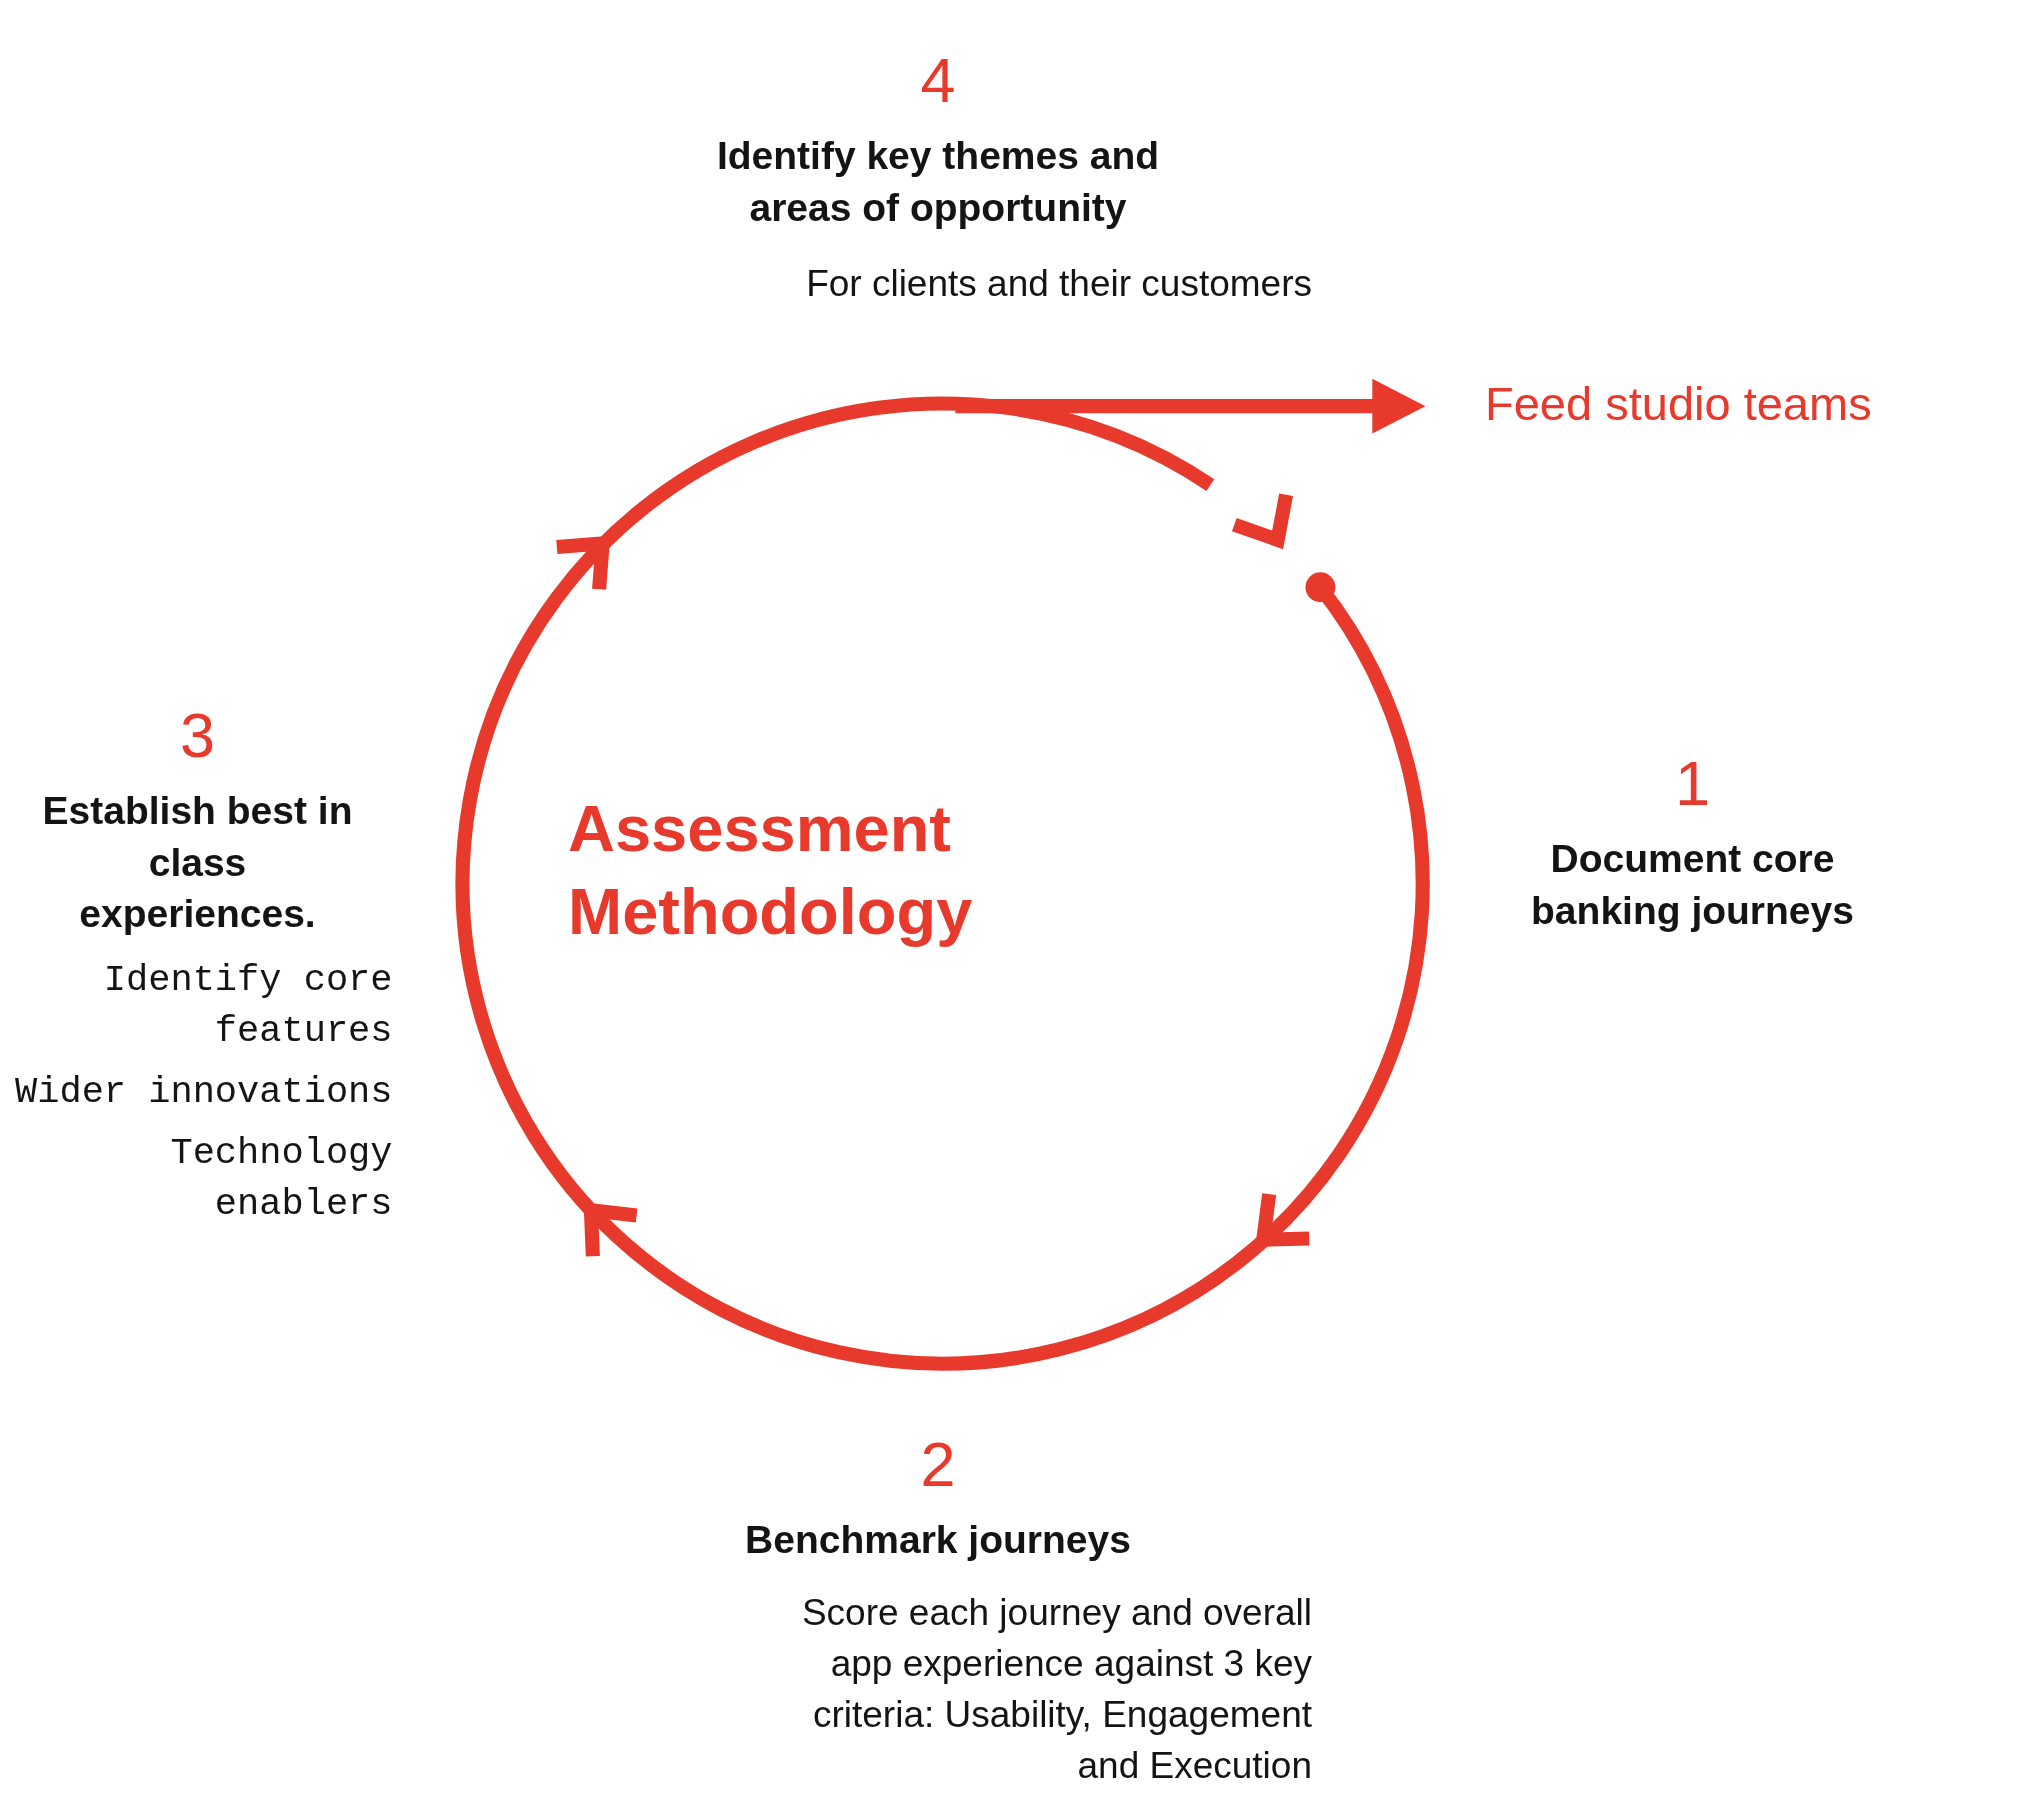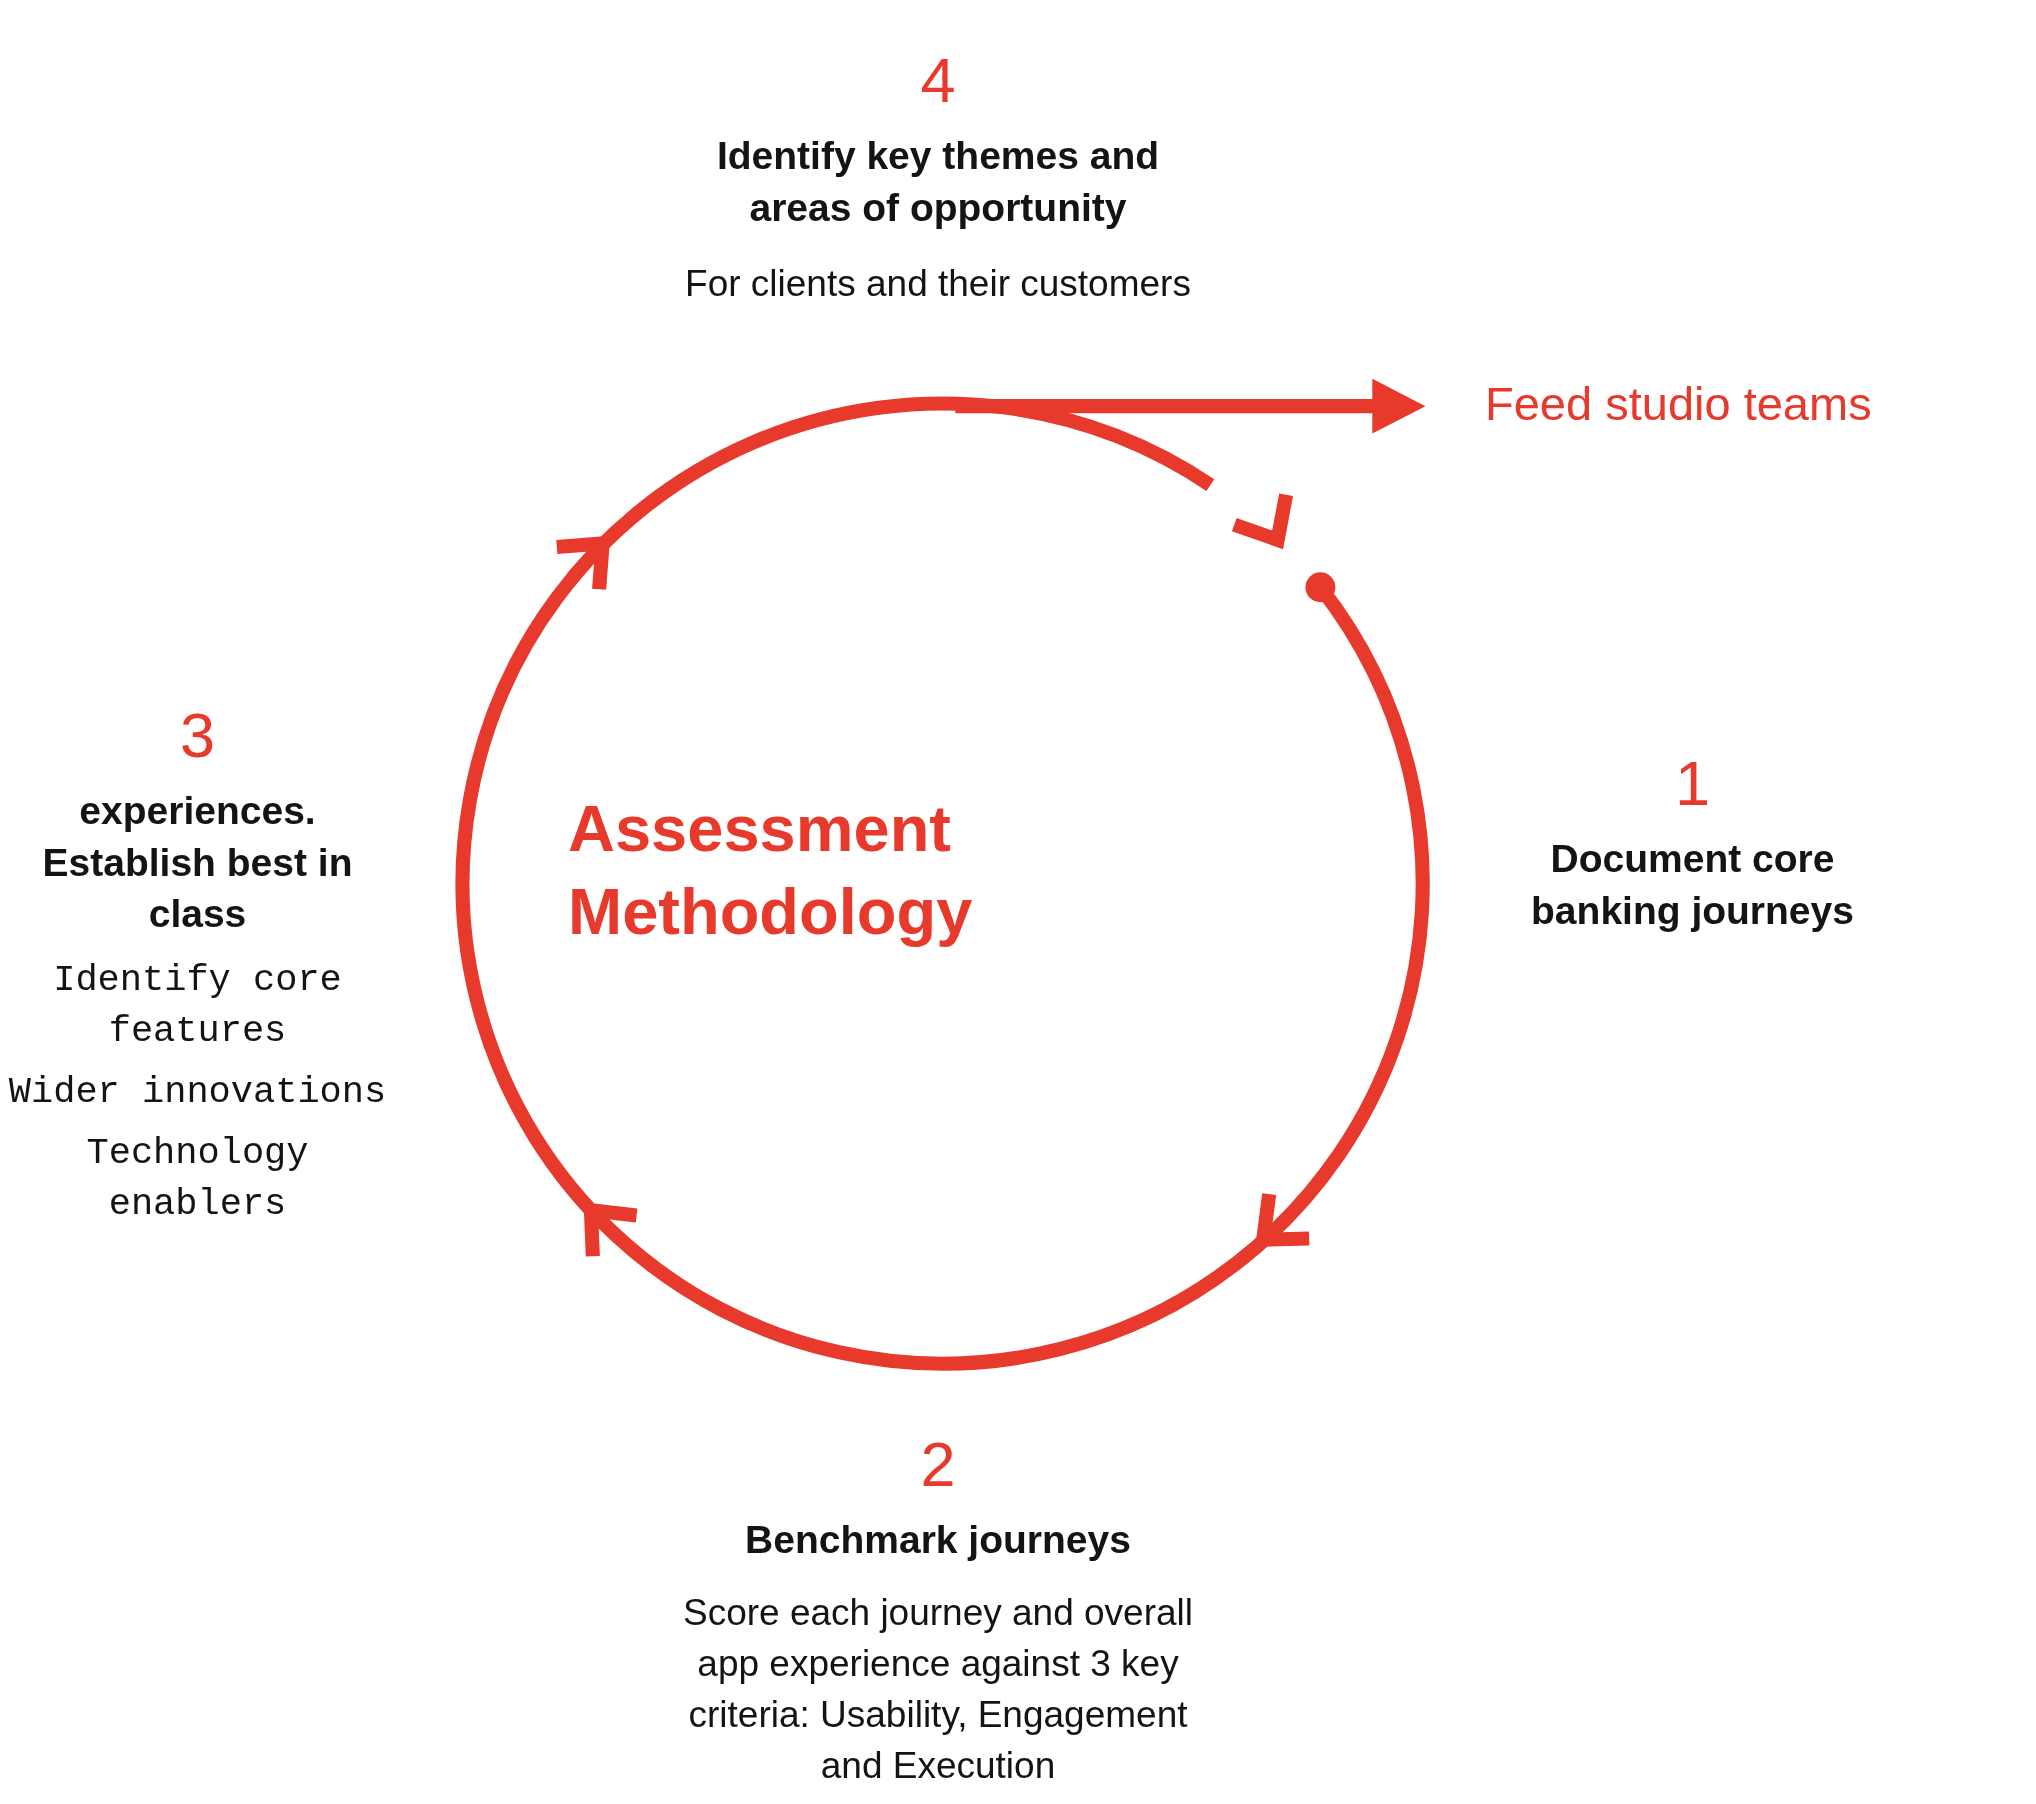--- a/index.html
+++ b/index.html
@@ -45,20 +45,21 @@
     font-weight: 700;
     color: var(--ink);
     text-align: center;
   }
   .sub {
     font-size: 37px;
     line-height: 1.38;
     font-weight: 400;
     color: var(--ink);
     margin-top: 25px;
+    text-align: right;
   }
   .step-4 { left: 564px; top: 43px;   width: 748px; }
   .step-1 { left: 1493px; top: 746px; width: 399px; }
   .step-1 .heading { margin-top: 0; }
   .step-3 { left: 2.5px;   top: 698px;  width: 390px; }
   .step-3 .sub { margin-top: 15px; font-family: Liberation Mono, monospace; }
   .step-3 .sub div { margin-bottom: 10px; }
   .step-2 { left: 564px; top: 1427px; width: 748px; }
   .step-2 .sub { margin-top: 21.6px; }
   .center-title {
@@ -122,22 +123,22 @@
     <div class="num">1</div>
     <div class="heading">
       <div>Document core</div>
       <div>banking journeys</div>
     </div>
   </div>
 
   <div class="step step-3">
     <div class="num">3</div>
     <div class="heading">
+      <div>Establish best in class</div>
       <div>experiences.</div>
-      <div>Establish best in class</div>
     </div>
     <div class="sub">
       <div>Identify core features</div>
       <div>Wider innovations</div>
       <div>Technology enablers</div>
     </div>
   </div>
 
   <div class="step step-2">
     <div class="num">2</div>

